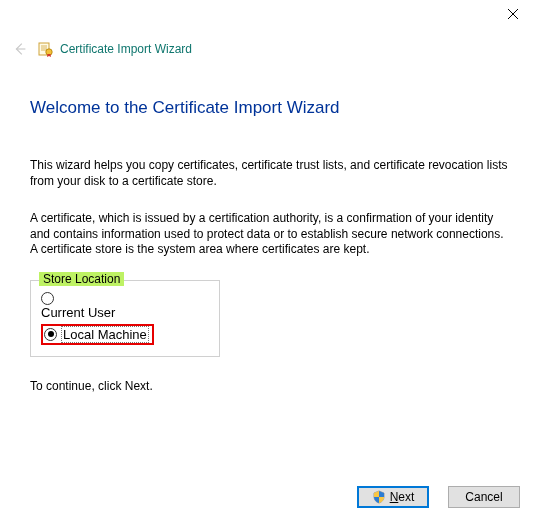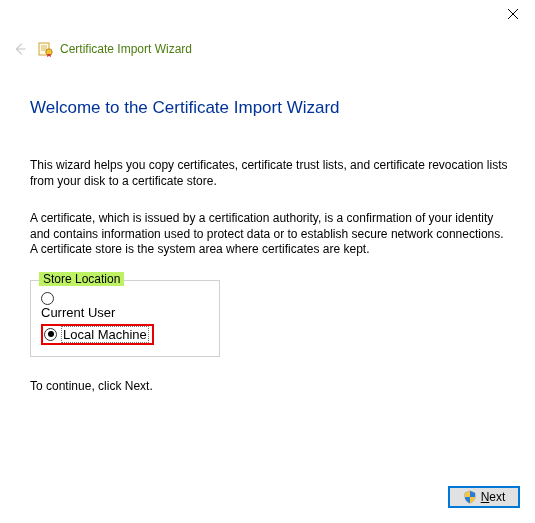--- a/index.html
+++ b/index.html
@@ -42,21 +42,21 @@
       margin-right: 8px;
       opacity: 0.45;
     }
     .wizard-icon {
       width: 16px;
       height: 16px;
       margin-right: 6px;
     }
     .header-title {
       font-size: 12px;
-      color: #4d7c0f;
+      color: #0f766e;
     }
     .main {
       padding: 30px 24px 0 30px;
     }
     .big-title {
       color: #003399;
       font-size: 17px;
       font-weight: 400;
       margin-bottom: 40px;
       font-family: "Segoe UI Semibold","Segoe UI",Arial,sans-serif;
@@ -213,13 +213,16 @@
       <svg viewBox="0 0 14 14" width="14" height="14">
         <path d="M7 1 L12 3 V7 C12 10 9.5 12.5 7 13 C4.5 12.5 2 10 2 7 V3 Z" fill="#fff" stroke="#555" stroke-width="0.5"></path>
         <path d="M7 1 L12 3 V7 L7 7 Z" fill="#2b7cd3"></path>
         <path d="M7 1 L2 3 V7 L7 7 Z" fill="#f9c642"></path>
         <path d="M7 7 L12 7 C12 10 9.5 12.5 7 13 Z" fill="#f9c642"></path>
         <path d="M7 7 L2 7 C2 10 4.5 12.5 7 13 Z" fill="#2b7cd3"></path>
       </svg>
     </span>
     <span class="label"><span class="u">N</span><span>ext</span></span>
   </div>
+  <div class="btn">
+    <span class="label">Cancel</span>
+  </div>
 </div>
 
 </body></html>

